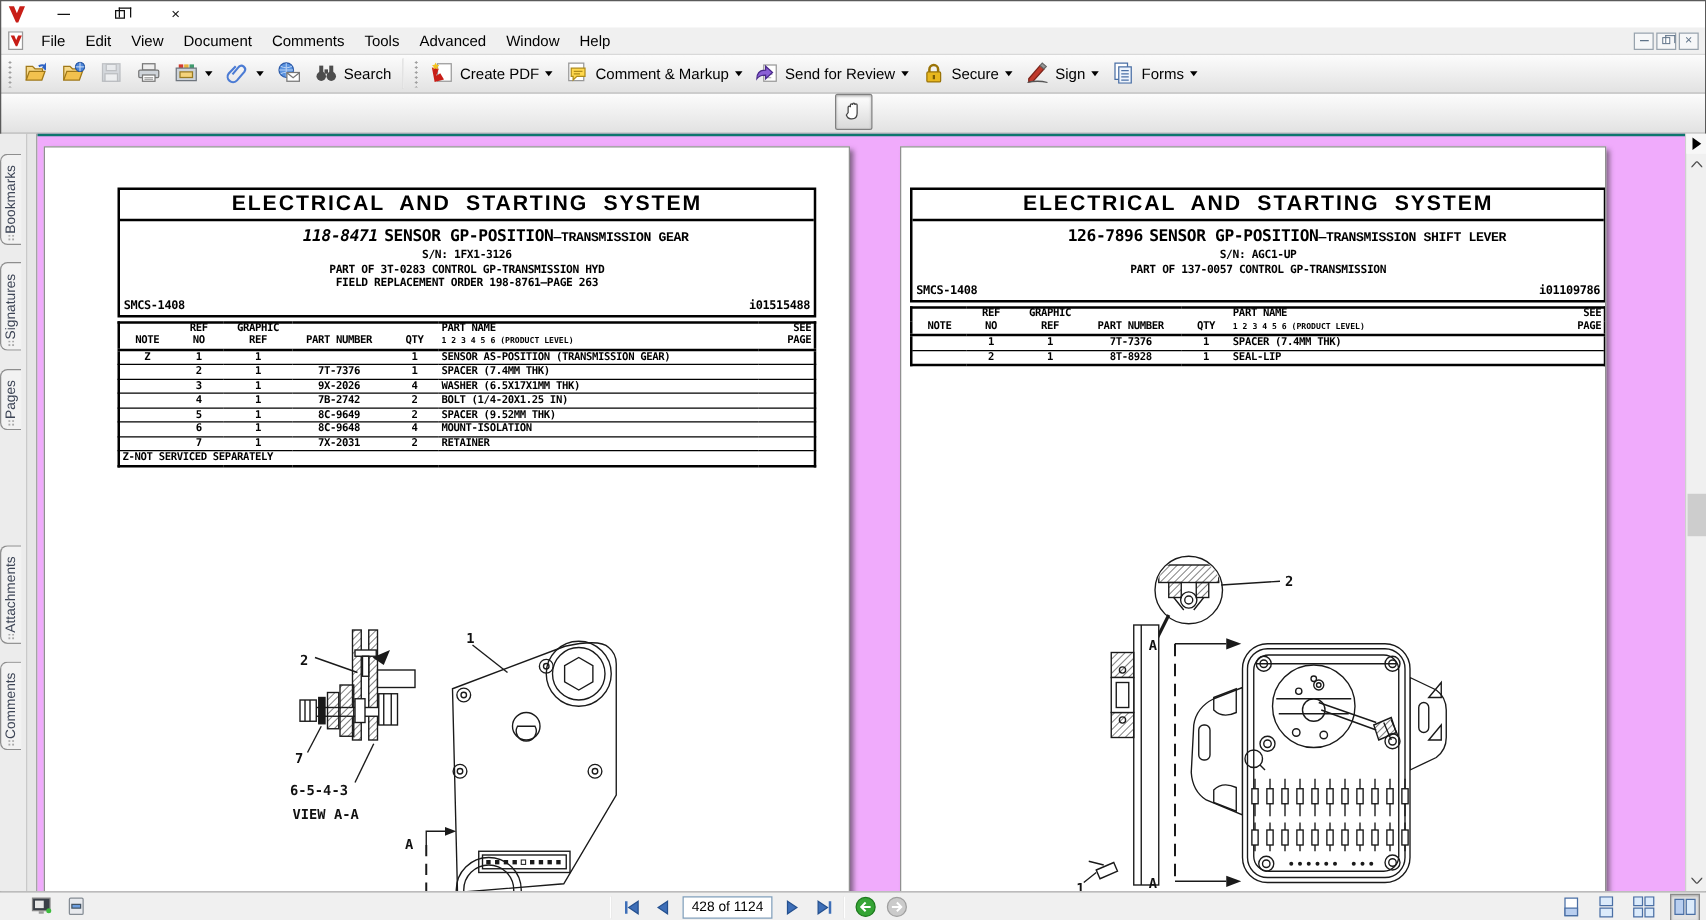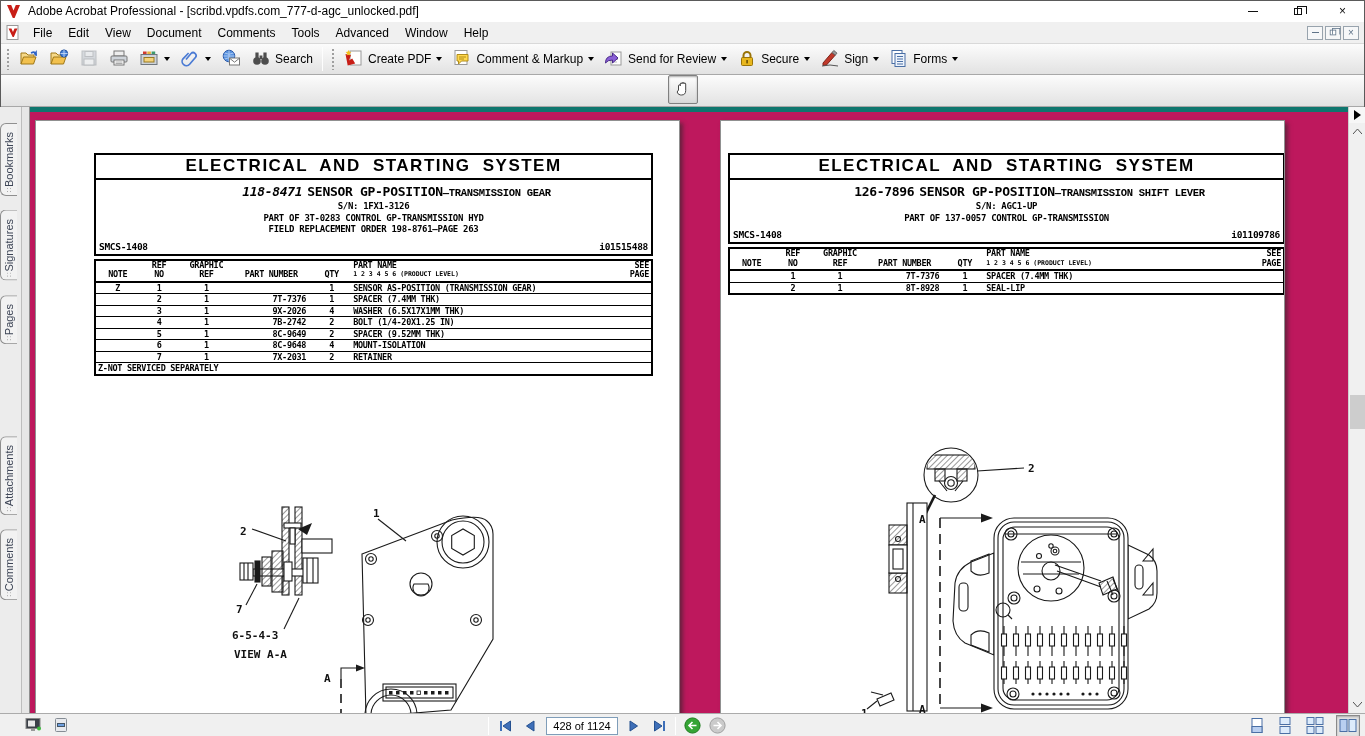--- a/index.html
+++ b/index.html
@@ -42,21 +42,21 @@
   .ddbtn{width:13px;height:18px;border:1px solid #8193a6;border-left:none;background:linear-gradient(#fdfdfd,#dcdcdc);display:flex;align-items:center;justify-content:center;}
   .yred{color:#d00000;font-weight:bold;font-size:12px;font-style:italic;}
 
   
   .main{position:absolute;top:107px;left:0;width:1365px;height:606px;display:flex;}
   .navtabs{width:22px;background:#ececec;display:flex;flex-direction:column;align-items:flex-start;padding-top:16px;gap:14px;border-right:1px solid #bdbdbd;}
   .navtab{writing-mode:vertical-rl;transform:rotate(180deg);background:#f2f2f2;border:1px solid #8e8e8e;border-left:none;border-radius:0 6px 6px 0;padding:8px 2px 8px 2px;font-size:11px;color:#3d4556;position:relative;}
   .navtab::after{content:"";position:absolute;top:2px;left:50%;width:6px;height:5px;transform:translateX(-50%);background-image:radial-gradient(#a9a9a9 40%,transparent 45%);background-size:3px 3px;}
   .navtab:nth-child(4){margin-top:78px;}
   .panesplit{width:8px;background:#e6e6e6;border-right:1px solid #8f8f8f;}
-  .docarea{position:relative;flex:1;background:#be185d;border-top:5px solid #0f766e;overflow:hidden;}
+  .docarea{position:relative;flex:1;background:#f0abfc;border-top:2px solid #0f766e;overflow:hidden;}
   .vscroll{width:17px;background:#f0f0f0;border-left:1px solid #cfcfcf;position:relative;}
   .panebtn{height:16px;display:flex;align-items:center;justify-content:center;background:#f7f7f7;}
   .tri-right{width:0;height:0;border-top:5px solid transparent;border-bottom:5px solid transparent;border-left:7px solid #000;}
   .sarrow{height:17px;display:flex;align-items:center;justify-content:center;}
   .sthumb{position:absolute;left:1px;top:288px;width:15px;height:34px;background:#cdcdcd;}
   .sarrow.bottom{position:absolute;bottom:0;left:0;width:100%;}
 
   
   .page{position:absolute;top:8px;height:598px;background:#fff;border:1px solid #909090;box-shadow:3px 3px 4px rgba(40,40,40,.55);overflow:hidden;color:#000;}
   .page-left{left:5px;width:645px;}
@@ -75,21 +75,21 @@
   .hserial,.hinfo{text-align:center;font-size:9px;line-height:11.5px;}
   .hsmcs{display:flex;justify-content:space-between;font-size:9.5px;padding:0 3px;margin:5px 0 2px;}
   .parts-table{width:100%;border-collapse:collapse;border:2px solid #000;margin-top:3px;table-layout:fixed;font-family:"DejaVu Sans Mono",monospace;font-weight:bold;letter-spacing:-0.3px;}
   .parts-table th{font-size:8.5px;line-height:9.5px;padding:0 2px;vertical-align:bottom;font-weight:bold;}
   .parts-table thead tr:last-child th{border-bottom:2px solid #000;padding-bottom:1px;}
   .parts-table td{font-size:8.5px;line-height:10.5px;height:11px;padding:0 2px;border-top:1px solid #000;overflow:hidden;white-space:nowrap;}
   .parts-table tbody tr:first-child td{border-top:none;}
   .col-note{width:8%;text-align:center;}
   .col-ref{width:7%;text-align:center;}
   .col-graphic{width:10%;text-align:center;}
-  .col-part{width:14%;text-align:right;padding-right:6px !important;}
+  .col-part{width:14%;text-align:center;padding-right:6px !important;}
   th.col-part{text-align:center;}
   .col-qty{width:7%;text-align:center;}
   .col-name{width:46%;text-align:left;}
   .col-page{width:8%;text-align:right;}
   th.plvl{font-size:6.5px;letter-spacing:0;}
   td.footnote{text-align:left;border-top:1px solid #000;}
   .dsvg{position:absolute;left:0;top:0;}
   .dsvg text{font-family:"DejaVu Sans Mono",monospace;font-weight:bold;font-size:11px;fill:#111;}
 
   
@@ -107,21 +107,20 @@
 <body>
 
 <div id="app">
 
   <div class="titlebar">
     <span class="ticon">
       <svg viewBox="0 0 16 15" width="16" height="15">
           <path d="M1 1 h4.2 l2.3 5.5 L9.8 1 H14 L8.6 14 H6.8 z" fill="#c81e17"></path>
         </svg>
     </span>
-    <span class="ttext">Adobe Acrobat Professional - [scribd.vpdfs.com_777-d-agc_unlocked.pdf]</span>
     <div class="wbtns">
       <span class="wbtn">
           <span class="minline"></span>
         </span>
       <span class="wbtn">
           <span class="restore-glyph"></span>
         </span>
       <span class="wbtn">×</span>
     </div>
   </div>

